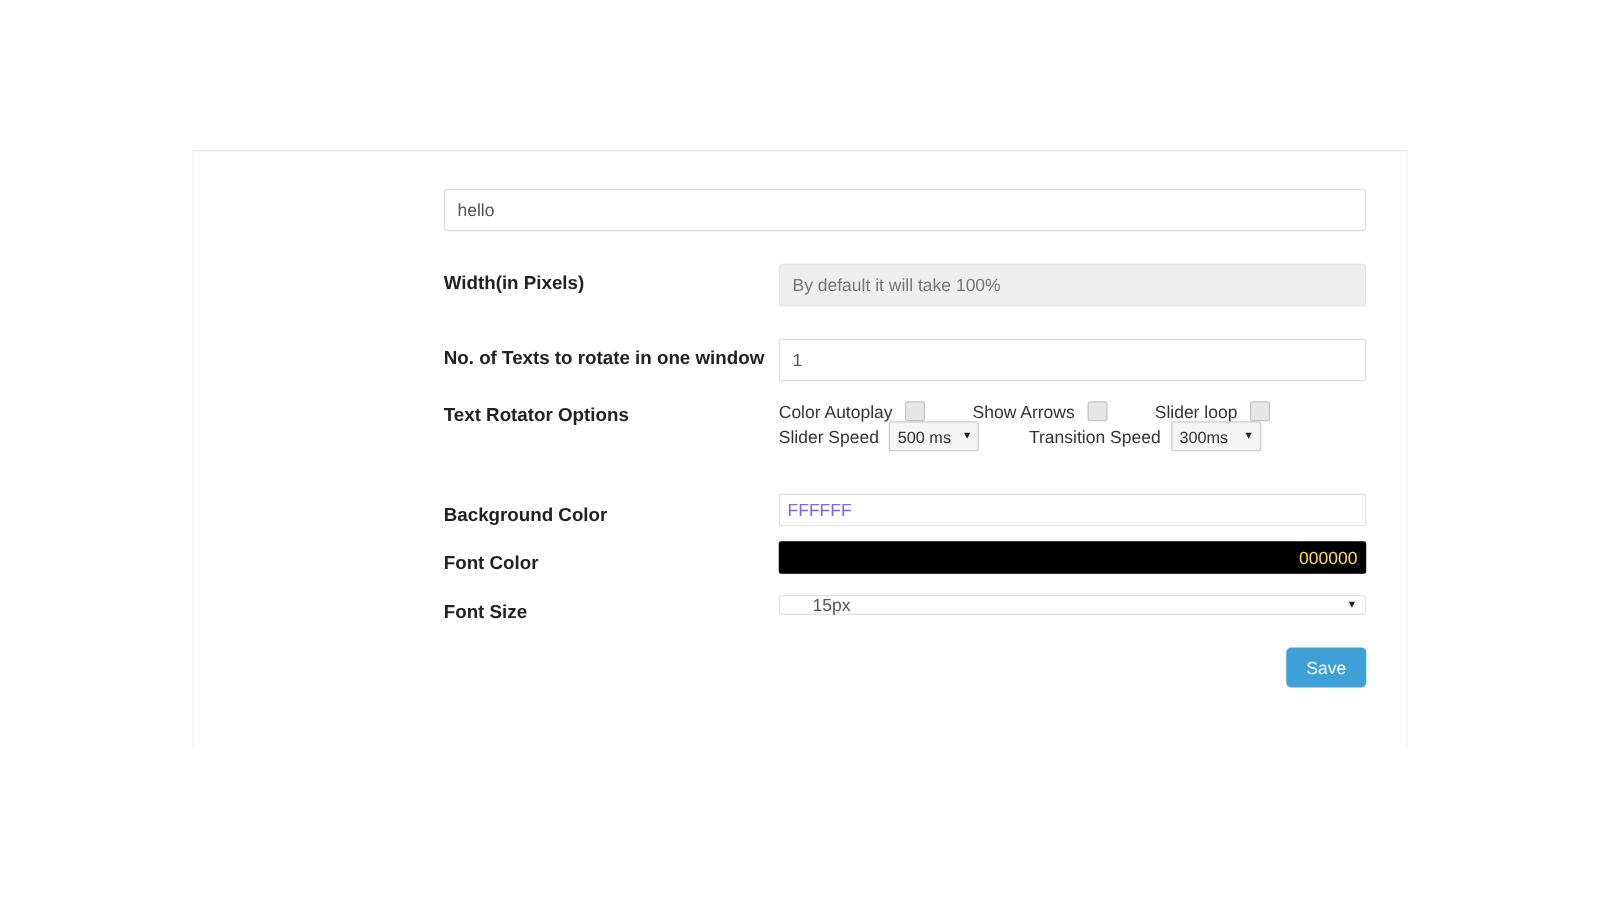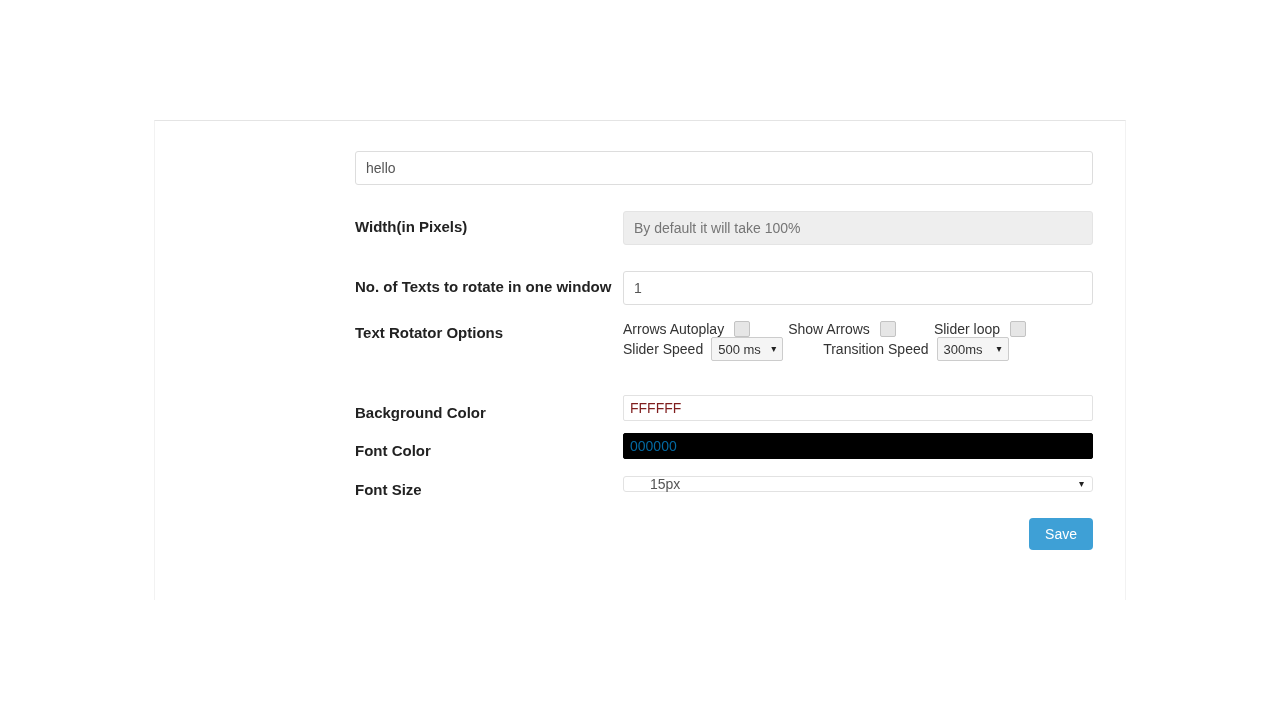--- a/index.html
+++ b/index.html
@@ -69,31 +69,32 @@
     border: 1px solid #e4e4e4;
     border-radius: 3px;
   }
   .color-input {
     width: 100%;
     height: 26px;
     padding: 2px 6px;
     font-size: 14px;
     border: 1px solid #e2e2e2;
     border-radius: 2px;
-    color: #7f1d1d;
+    color: #8b5cf6;
   }
   .color-input-dark {
     width: 100%;
     height: 26px;
     padding: 2px 6px;
     font-size: 14px;
     background: #000;
-    color: #0369a1;
+    color: #fde047;
     border: 1px solid #000;
     border-radius: 2px;
+    text-align: right;
   }
   .select-wide {
     width: 100%;
     height: 16px;
     padding: 4px 8px;
     font-size: 14px;
     border: 1px solid #e2e2e2;
     border-radius: 3px;
     color: #555;
     background: #fff;
@@ -188,21 +189,21 @@
       <div class="col-field">
         <input class="input" type="text" value="1" style="">
       </div>
     </div>
 
     <div class="row" style="margin-bottom:40px;">
       <div class="col-label" style="padding-top:2px;">Text Rotator Options</div>
       <div class="col-field">
         <div class="options-row">
           <span class="grp">
-            <span>Arrows Autoplay</span>
+            <span>Color Autoplay</span>
             <span class="chk"></span>
           </span>
           <span class="grp">
             <span>Show Arrows</span>
             <span class="chk"></span>
           </span>
           <span class="grp">
             <span>Slider loop</span>
             <span class="chk"></span>
           </span>

